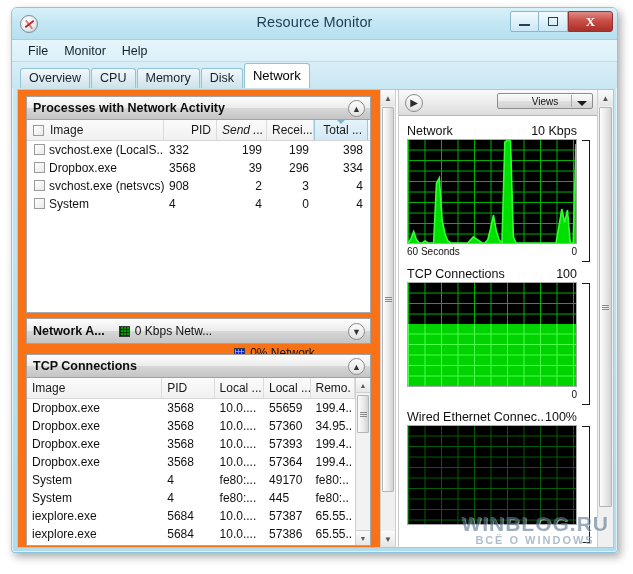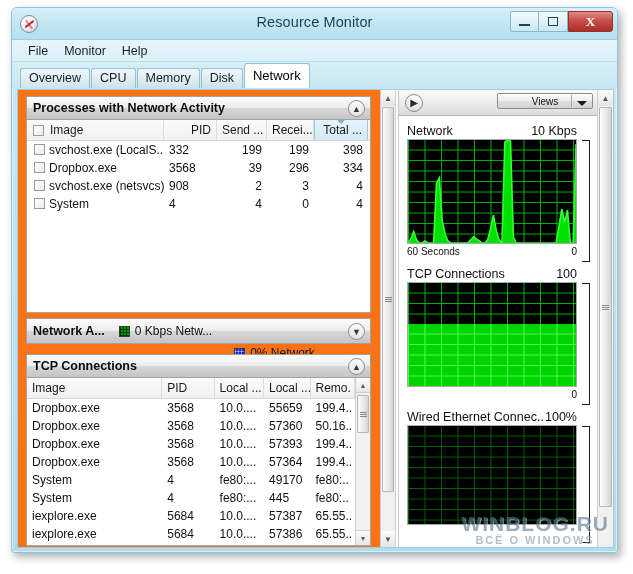--- a/index.html
+++ b/index.html
@@ -468,21 +468,21 @@
         <div class="panel-header">
           <span class="ph-title">Processes with Network Activity</span>
           <span class="chev">▲</span>
         </div>
         <div class="grid" style="height:193px;">
           <div class="grid-head">
             <div class="gh" style="width:137px;">
               <span class="cbox" style="display:inline-block;vertical-align:-2px;margin:0 6px 0 1px;"></span><span>Image</span>
             </div>
             <div class="gh num" style="width:53px;">PID</div>
-            <div class="gh num" style="width:50px;">Send ...</div>
+            <div class="gh num" style="width:50px;font-style:italic;">Send ...</div>
             <div class="gh num" style="width:47px;">Recei...</div>
             <div class="gh num sorted" style="width:54px;">
               <span class="sort-arrow"></span>
               <span>Total ...</span>
             </div>
           </div>
 
           <div class="row">
             <div class="cell" style="width:137px;display:flex;align-items:flex-start;">
               <span class="cbox"></span>
@@ -564,21 +564,21 @@
                 <div class="cell" style="width: 53px;">3568</div>
                 <div class="cell" style="width: 50px;">10.0....</div>
                 <div class="cell" style="width: 47px;">55659</div>
                 <div class="cell" style="width: 45px;">199.4..</div>
               </div>
               <div class="row" style="padding-right: 15px;">
                 <div class="cell" style="width: 137px;">Dropbox.exe</div>
                 <div class="cell" style="width: 53px;">3568</div>
                 <div class="cell" style="width: 50px;">10.0....</div>
                 <div class="cell" style="width: 47px;">57360</div>
-                <div class="cell" style="width: 45px;">50.16..</div>
+                <div class="cell" style="width: 45px;">34.95..</div>
               </div>
               <div class="row" style="padding-right: 15px;">
                 <div class="cell" style="width: 137px;">Dropbox.exe</div>
                 <div class="cell" style="width: 53px;">3568</div>
                 <div class="cell" style="width: 50px;">10.0....</div>
                 <div class="cell" style="width: 47px;">57393</div>
                 <div class="cell" style="width: 45px;">199.4..</div>
               </div>
               <div class="row" style="padding-right: 15px;">
                 <div class="cell" style="width: 137px;">Dropbox.exe</div>

